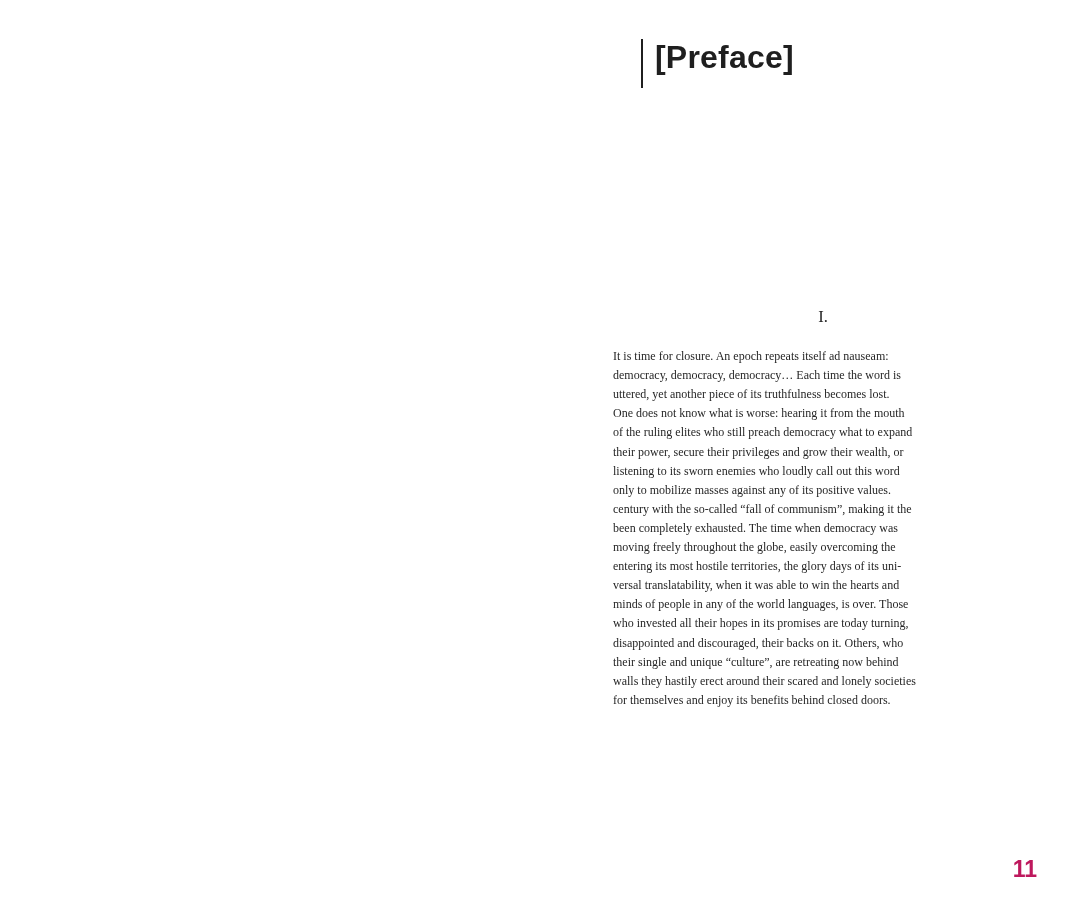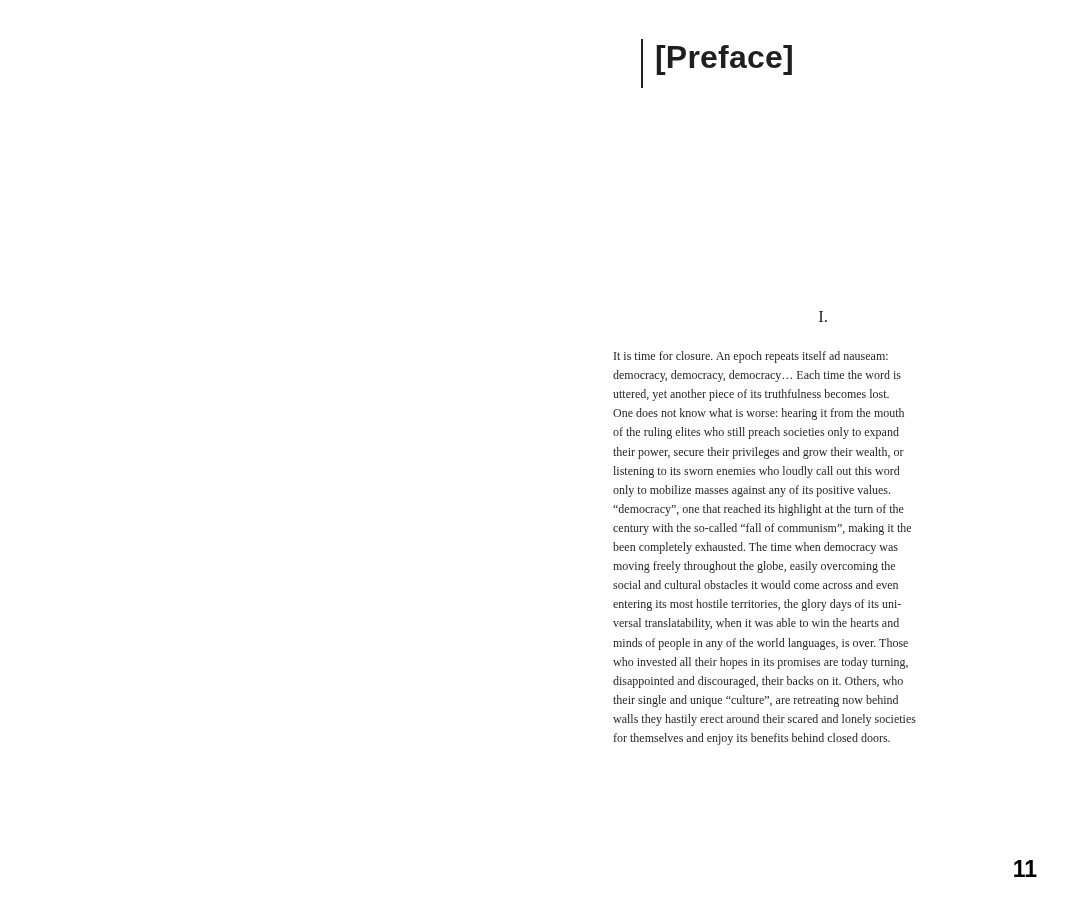--- a/index.html
+++ b/index.html
@@ -59,49 +59,47 @@
     white-space: nowrap;
   }
   .page-number {
     position: absolute;
     top: 858px;
     right: 41px;
     font-family: "Liberation Sans", sans-serif;
     font-weight: 700;
     font-size: 23px;
     line-height: 23px;
-    color: #000000;
+    color: #be185d;
   }
 </style>
 </head>
 <body>
 
 <div class="book-page">
 
   <div class="heading-group">
     <div class="heading-rule"></div>
     <h1 class="page-title">[Preface]</h1>
   </div>
 
   <div class="text-column">
     <div class="section-numeral">I.</div>
     <div class="body-text">
         <div class="body-line">It is time for closure. An epoch repeats itself ad nauseam:</div>
         <div class="body-line">democracy, democracy, democracy… Each time the word is</div>
         <div class="body-line">uttered, yet another piece of its truthfulness becomes lost.</div>
         <div class="body-line">One does not know what is worse: hearing it from the mouth</div>
-        <div class="body-line">of the ruling elites who still preach societies only to expand</div>
+        <div class="body-line">of the ruling elites who still preach democracy what to expand</div>
         <div class="body-line">their power, secure their privileges and grow their wealth, or</div>
         <div class="body-line">listening to its sworn enemies who loudly call out this word</div>
         <div class="body-line">only to mobilize masses against any of its positive values.</div>
-        <div class="body-line">“democracy”, one that reached its highlight at the turn of the</div>
         <div class="body-line">century with the so-called “fall of communism”, making it the</div>
         <div class="body-line">been completely exhausted. The time when democracy was</div>
         <div class="body-line">moving freely throughout the globe, easily overcoming the</div>
-        <div class="body-line">social and cultural obstacles it would come across and even</div>
         <div class="body-line">entering its most hostile territories, the glory days of its uni-</div>
         <div class="body-line">versal translatability, when it was able to win the hearts and</div>
         <div class="body-line">minds of people in any of the world languages, is over. Those</div>
         <div class="body-line">who invested all their hopes in its promises are today turning,</div>
         <div class="body-line">disappointed and discouraged, their backs on it. Others, who</div>
         <div class="body-line">their single and unique “culture”, are retreating now behind</div>
         <div class="body-line">walls they hastily erect around their scared and lonely societies</div>
         <div class="body-line">for themselves and enjoy its benefits behind closed doors.</div>
       </div>
   </div>

